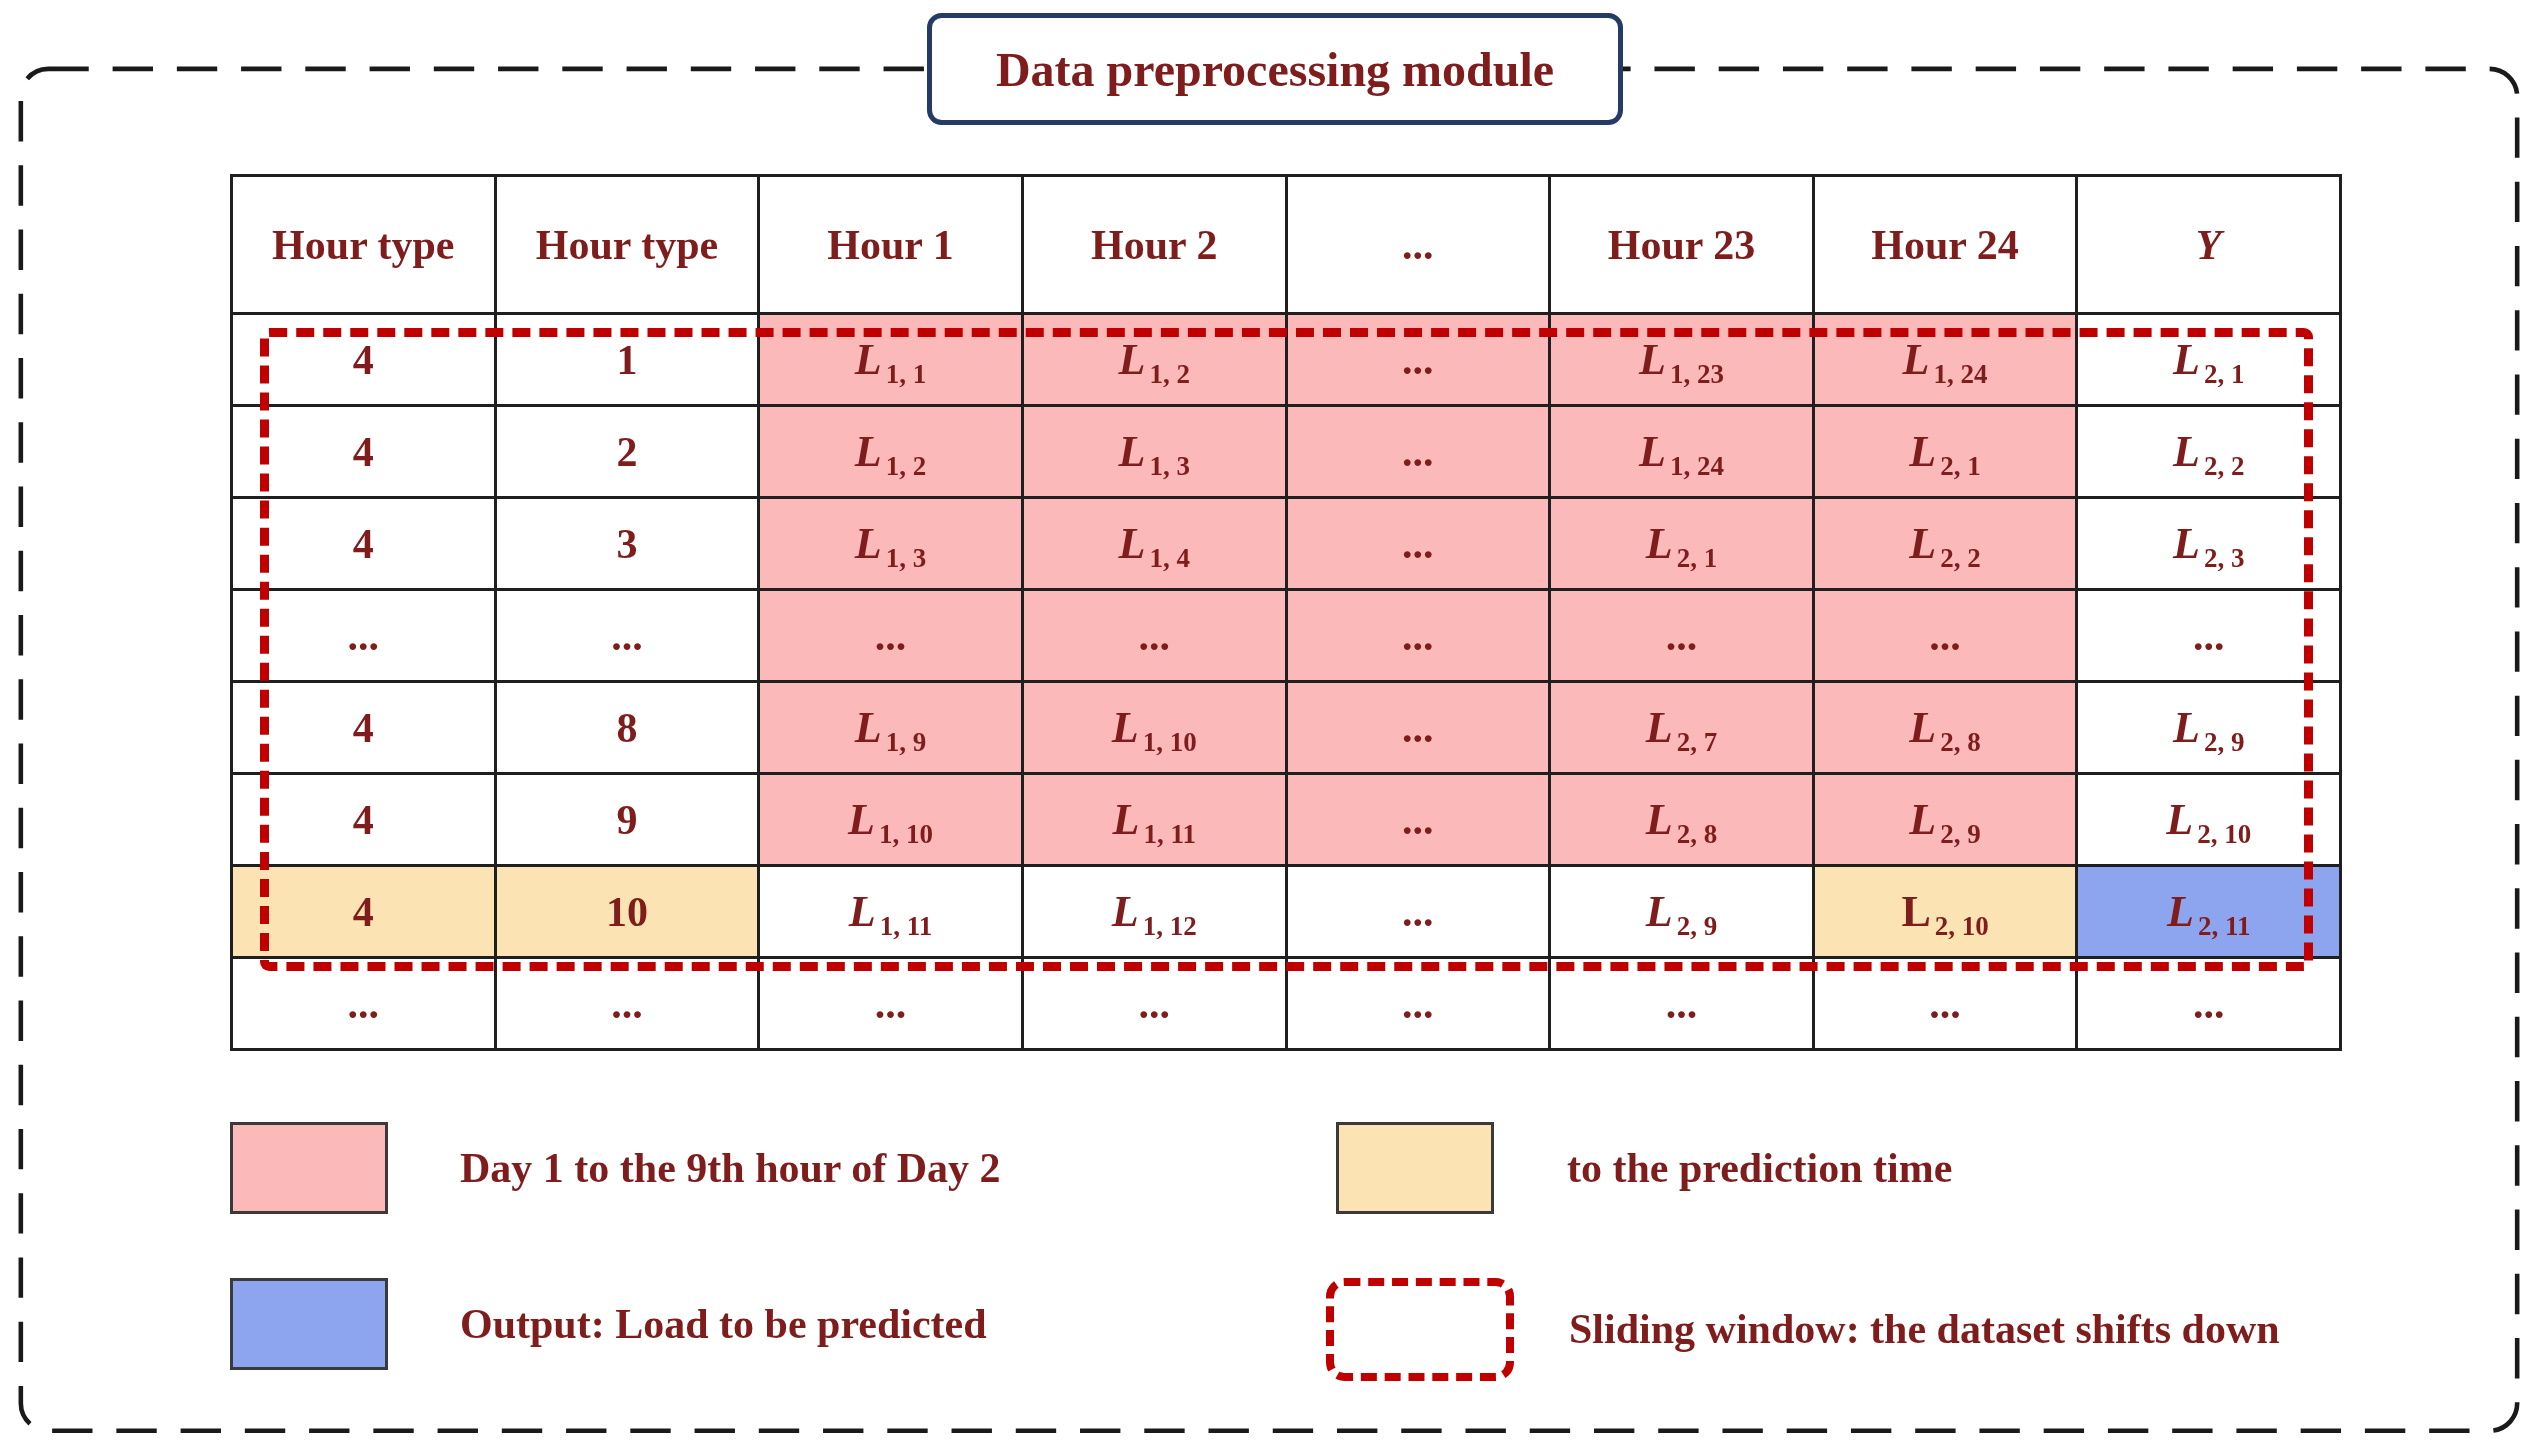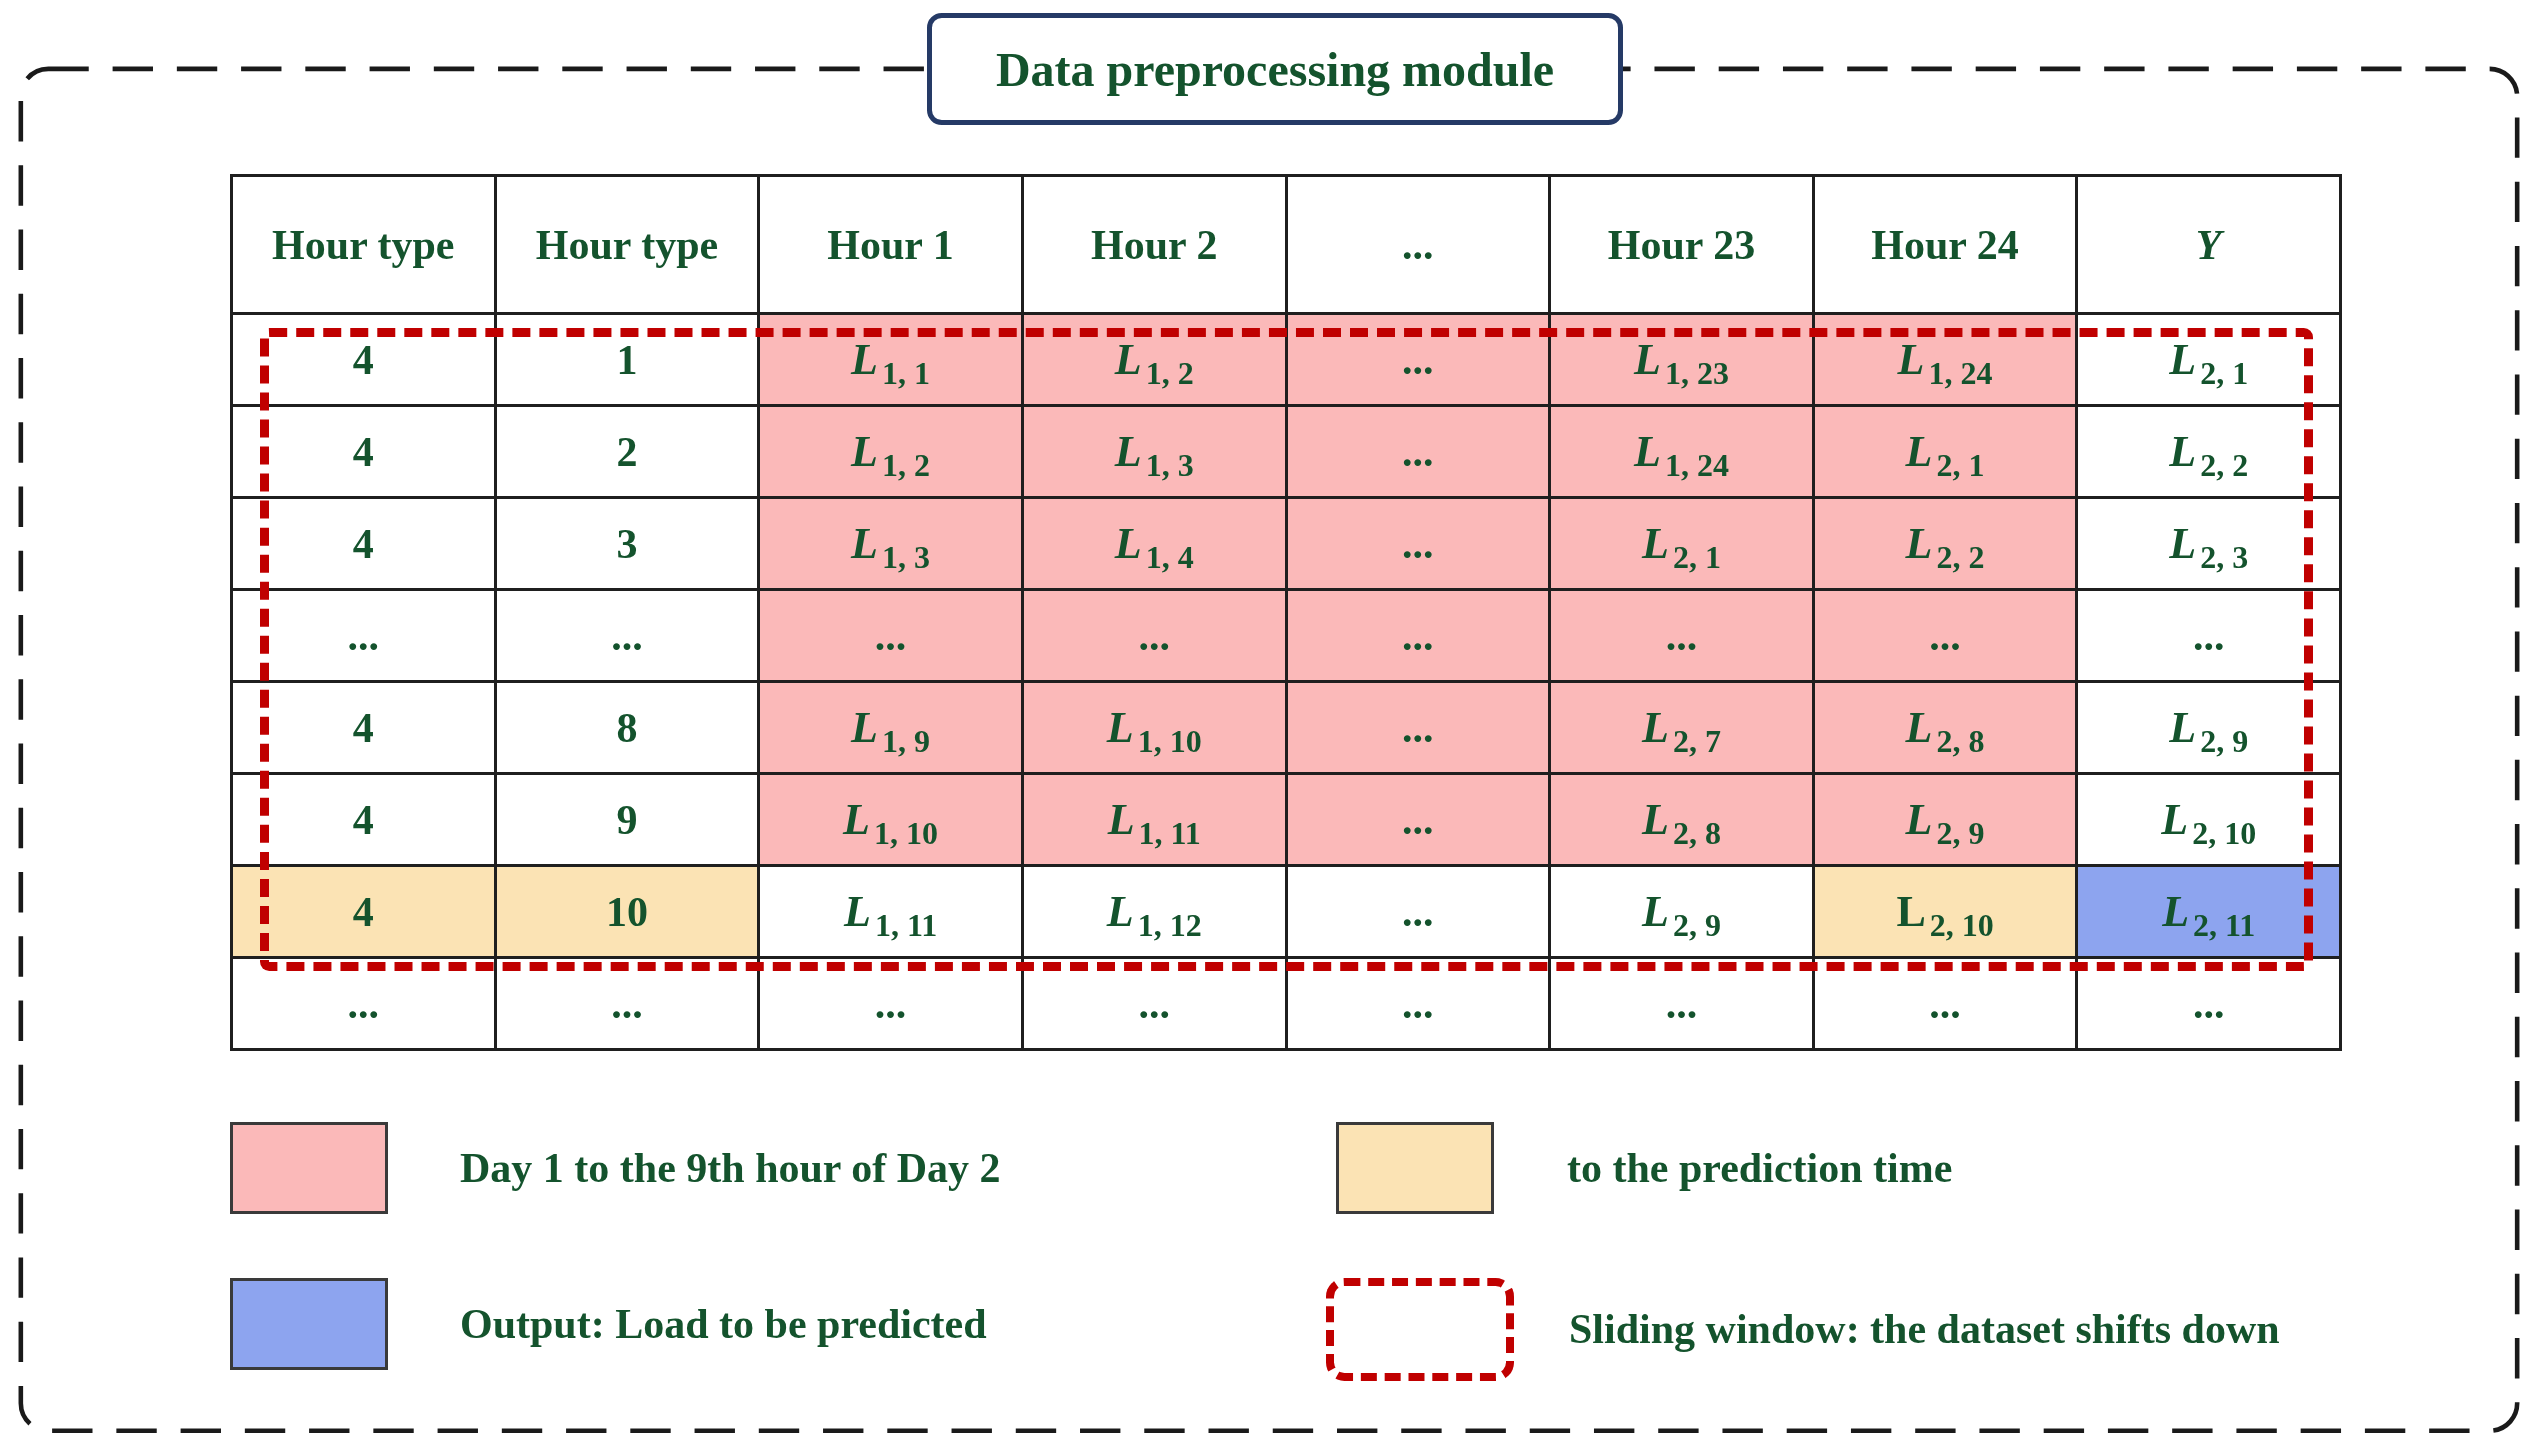--- a/index.html
+++ b/index.html
@@ -1,18 +1,18 @@
 <!DOCTYPE html>
 <html style="font-size:14.7px"><head>
 <meta charset="utf-8">
 <style>
   html,body{margin:0;padding:0;background:#ffffff;}
   .page{
     position:relative;width:2538px;height:1451px;background:#ffffff;
-    font-family:"Liberation Serif","DejaVu Serif",serif;font-weight:bold;color:#14532d;
+    font-family:"Liberation Serif","DejaVu Serif",serif;font-weight:bold;color:#7f1d1d;
     overflow:hidden;
   }
   .frame-svg{position:absolute;left:0;top:0;z-index:0;}
   .title-box{
     position:absolute;left:927px;top:13px;width:696px;height:112px;
     background:#ffffff;border:5.5px solid #253a66;border-radius:14.7px;
     display:flex;align-items:center;justify-content:center;
     font-size:48px;z-index:3;box-sizing:border-box;
   }
   table.data-table{
@@ -24,21 +24,21 @@
     font-weight:bold;padding:0;overflow:hidden;
   }
   .data-table th{height:135px;font-size:42px;}
   .data-table td{height:89px;font-size:42px;}
   .hdr-italic{font-style:italic;}
   td.pink{background:#FBB9B9;}
   td.orange{background:#FBE3B4;}
   td.blue{background:#8DA4EF;}
   .lbase{font-style:italic;font-size:44px;}
   .lbase.up{font-style:normal;}
-  .sub{font-size:32px;font-style:normal;position:relative;top:0.32em;margin-left:4px;}
+  .sub{font-size:27px;font-style:normal;position:relative;top:0.32em;margin-left:4px;}
   .sliding-window{
     position:absolute;left:260px;top:328px;width:2053px;height:643px;
     border:9.2px dashed #C00000;border-radius:9.2px;z-index:2;box-sizing:border-box;
     pointer-events:none;
   }
   .legend-item{position:absolute;display:flex;align-items:center;z-index:1;}
   .legend-swatch{width:158px;height:92px;border:3.7px solid #3a3a3a;flex:none;box-sizing:border-box;}
   .legend-swatch.pink{background:#FBB9B9;}
   .legend-swatch.orange{background:#FBE3B4;}
   .legend-swatch.blue{background:#8DA4EF;}

